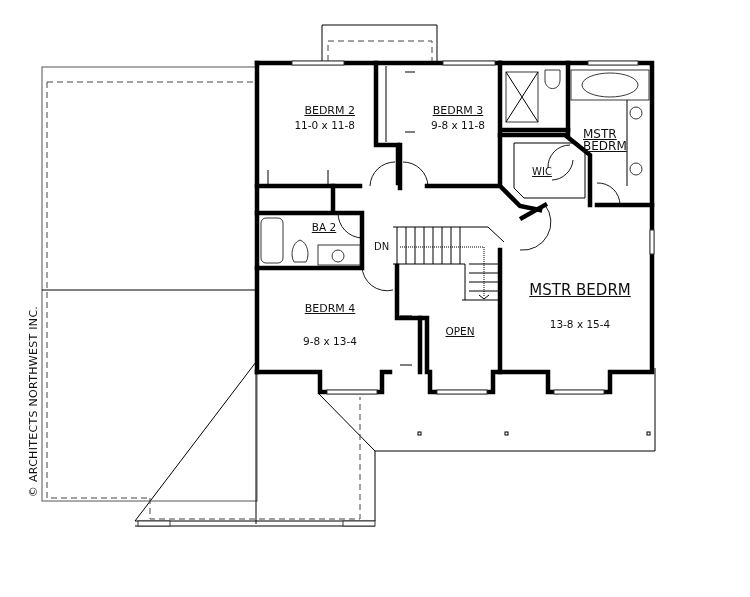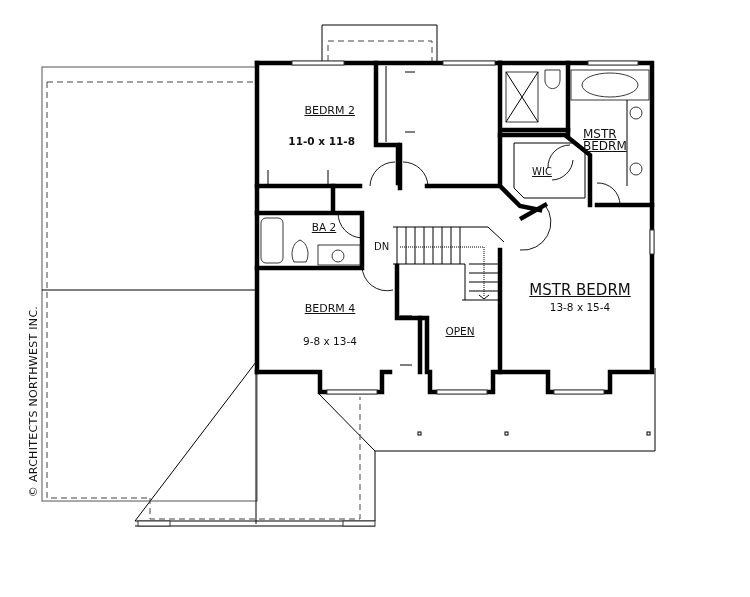--- a/index.html
+++ b/index.html
@@ -137,32 +137,36 @@
       <line x1="462" y1="300" x2="500" y2="300"></line>
     </g>
     <path d="M400 247 H484 V296" class="thin" style="stroke-dasharray:1,1"></path>
     <path d="M479 295 L484 299 L489 295" class="thin"></path>
   </g>
 </svg>
 
 <div style="position:absolute;left:0;top:0;width:750px;height:597px;font-family:'DejaVu Sans',sans-serif;color:#111;">
   <div style="position:absolute;left:275px;top:104px;width:80px;text-align:right;">
     <div style="font-size:11px;text-decoration:underline;">BEDRM 2</div>
-    <div style="font-size:10.5px;margin-top:18px;font-weight:bold;">11-0 x 11-8</div>
+    <div style="font-size:10.5px;margin-top:2px;">11-0 x 11-8</div>
+  </div>
+  <div style="position:absolute;left:418px;top:104px;width:80px;text-align:center;">
+    <div style="font-size:11px;text-decoration:underline;">BEDRM 3</div>
+    <div style="font-size:10.5px;margin-top:2px;">9-8 x 11-8</div>
   </div>
   <div style="position:absolute;left:583px;top:128px;width:44px;text-align:left;font-size:12px;line-height:12px;text-decoration:underline;">
     <div>MSTR</div>
     <div>BEDRM</div>
   </div>
   <div style="position:absolute;left:524px;top:166px;width:36px;text-align:center;font-size:10px;text-decoration:underline;">WIC</div>
   <div style="position:absolute;left:304px;top:221px;width:40px;text-align:center;font-size:10.5px;text-decoration:underline;">BA 2</div>
   <div style="position:absolute;left:374px;top:241px;font-size:10px;">DN</div>
   <div style="position:absolute;left:520px;top:281px;width:120px;text-align:center;">
     <div style="font-size:15px;text-decoration:underline;">MSTR BEDRM</div>
-    <div style="font-size:10.5px;margin-top:2px;text-align:center;">13-8 x 15-4</div>
+    <div style="font-size:10.5px;margin-top:19px;text-align:center;">13-8 x 15-4</div>
   </div>
   <div style="position:absolute;left:285px;top:302px;width:90px;text-align:center;">
     <div style="font-size:11px;text-decoration:underline;text-align:center;">BEDRM 4</div>
     <div style="font-size:10.5px;margin-top:20px;">9-8 x 13-4</div>
   </div>
   <div style="position:absolute;left:438px;top:325px;width:44px;text-align:center;font-size:10.5px;text-decoration:underline;">OPEN</div>
   <div style="position:absolute;left:-92px;top:395px;width:250px;text-align:center;font-size:11px;transform:rotate(-90deg);white-space:nowrap;letter-spacing:0.3px;">© ARCHITECTS NORTHWEST INC.</div>
 </div>
 
 </body></html>

